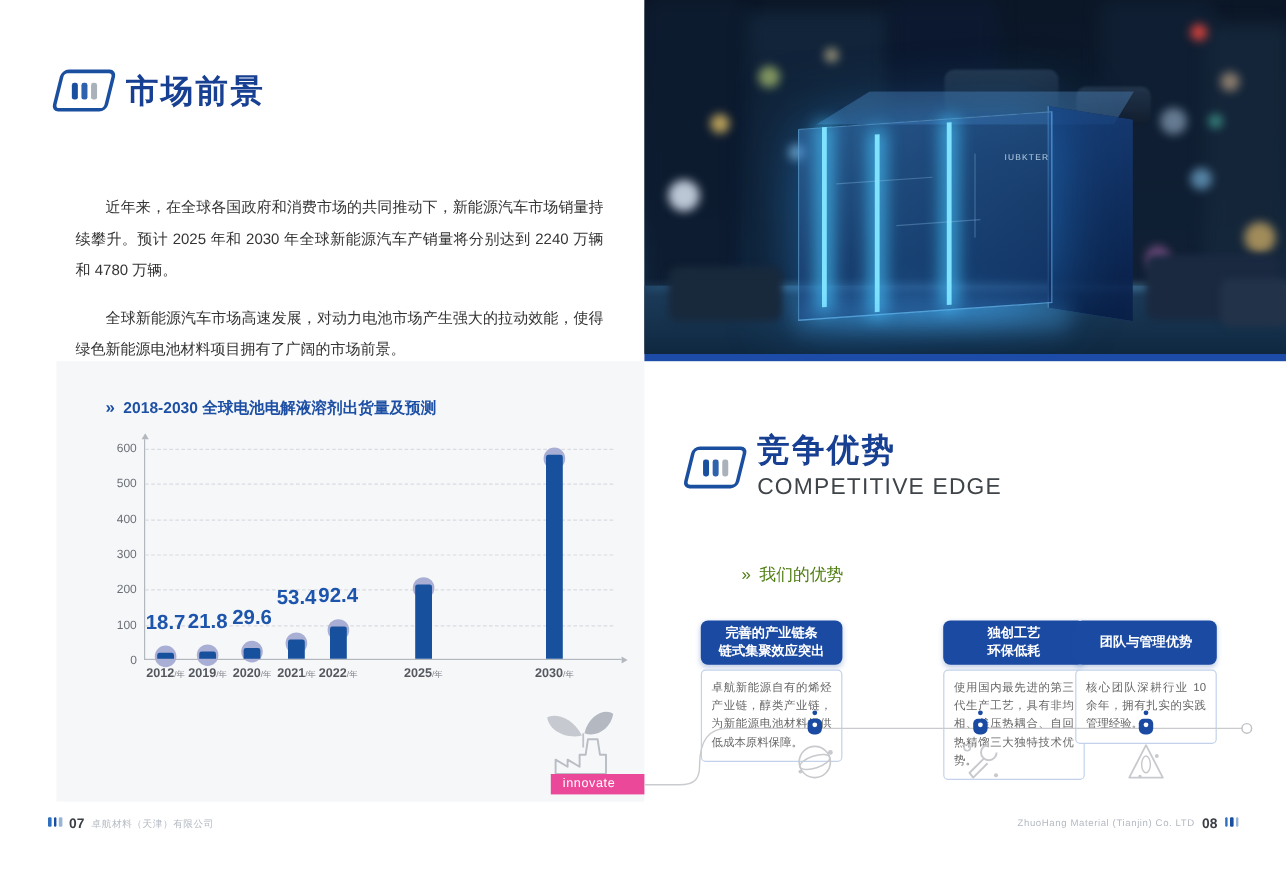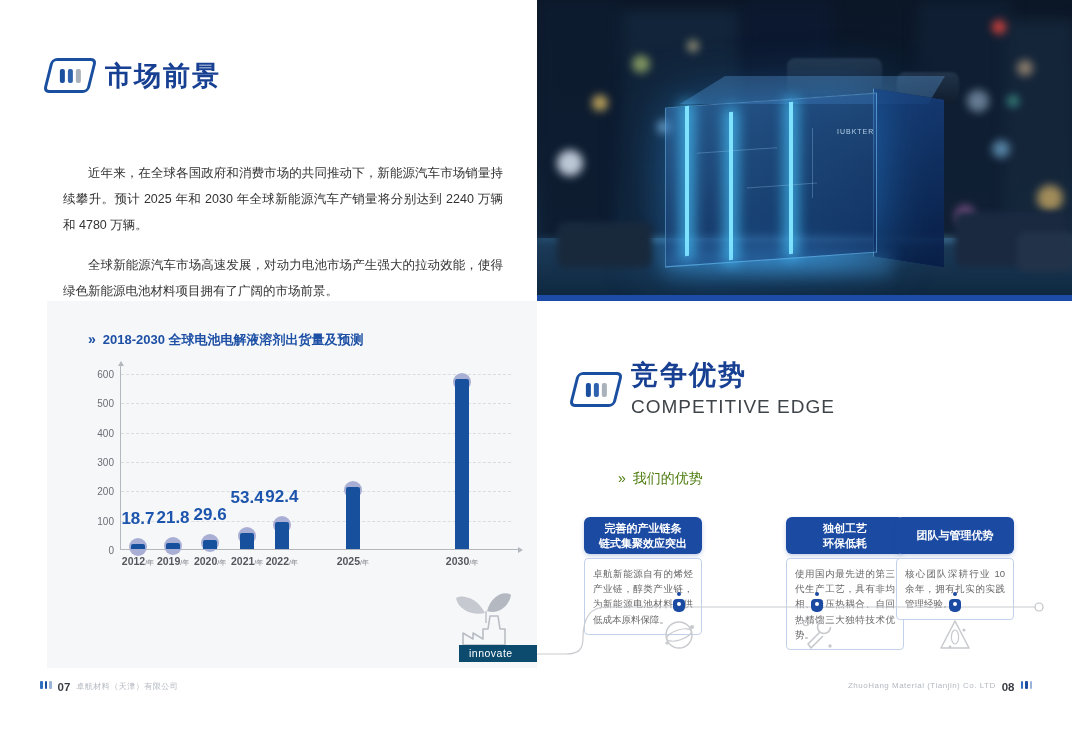--- a/index.html
+++ b/index.html
@@ -34,21 +34,21 @@
     border-top:3px solid transparent;border-bottom:3px solid transparent;border-left:5px solid #b3b8be;}
   .gridline{position:absolute;left:1px;width:390px;border-top:1px dashed #d9dce1;}
   .ytick{position:absolute;left:-38px;width:32px;text-align:right;font-size:10px;color:#6a6f76;}
   .bar{position:absolute;bottom:1px;width:14px;background:#17519e;border-radius:2px 2px 0 0;}
   .bar-cap{position:absolute;width:18px;height:18px;border-radius:50%;background:#a9afd4;}
   .bar-label{position:absolute;width:50px;text-align:center;font-size:17px;font-weight:bold;color:#1d55ad;}
   .xlabel{position:absolute;top:181px;width:60px;text-align:center;font-size:10.5px;font-weight:600;color:#54585e;white-space:nowrap;}
   .xlabel small{font-size:7px;font-weight:400;color:#7a7e84;}
 
   .eco-icon{position:absolute;left:398px;top:288px;}
-  .innovate-banner{position:absolute;left:412px;top:344px;width:78px;height:17px;background:#0c4a6e;
+  .innovate-banner{position:absolute;left:412px;top:344px;width:78px;height:17px;background:#ec4899;
     color:#fff;font-size:10.5px;line-height:17px;padding-left:10px;box-sizing:border-box;letter-spacing:0.5px;}
 
   
   .footer{position:absolute;bottom:38px;display:flex;align-items:flex-start;gap:6px;}
   .footer-left{left:40px;}
   .footer-right{right:40px;}
   .mini-bars{display:flex;gap:2px;align-items:flex-end;}
   .mini-bars i{width:2.5px;height:8px;border-radius:1px;display:block;}
   .mb1{background:#2f6fc0;} .mb2{background:#1a4fa0;} .mb3{background:#9ab4d8;}
   .page-num{font-size:11.5px;font-weight:bold;color:#3a3e44;}

